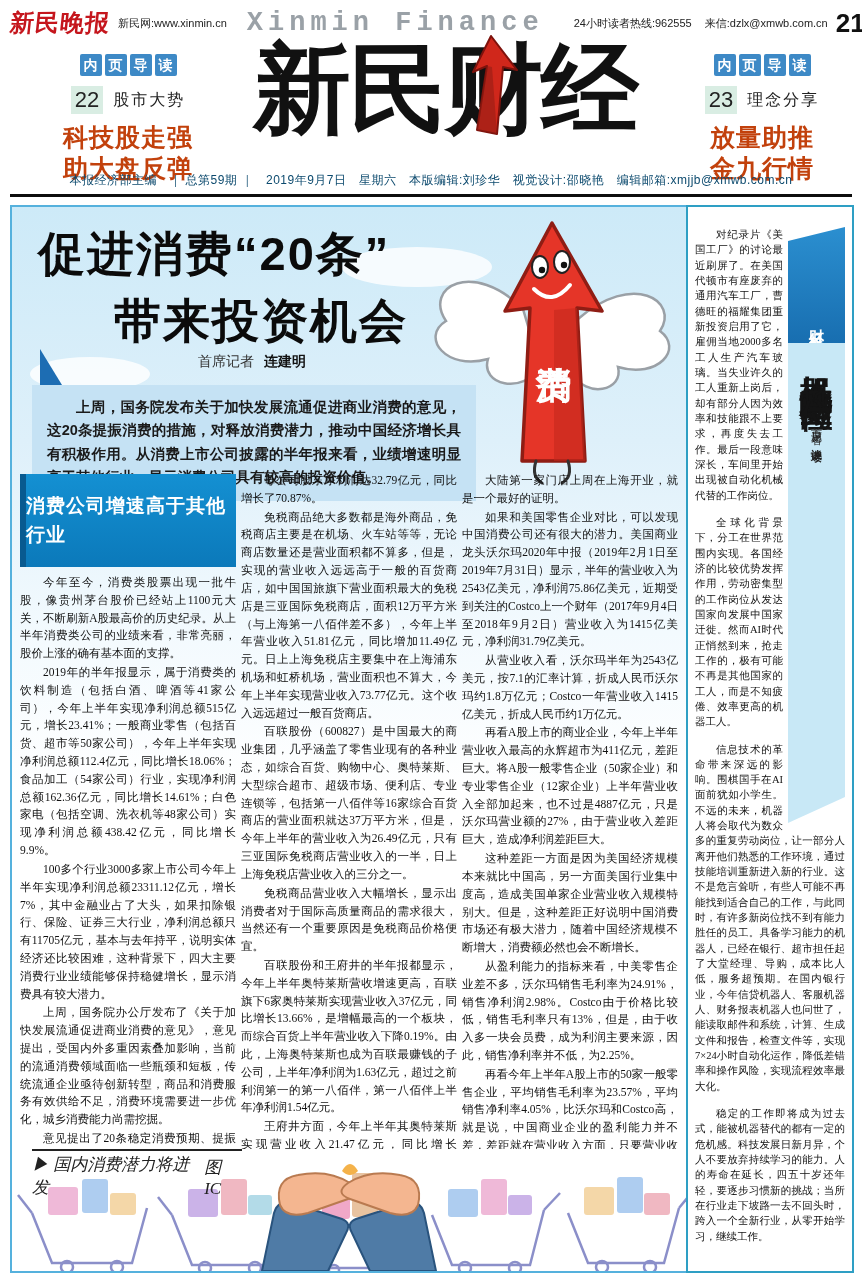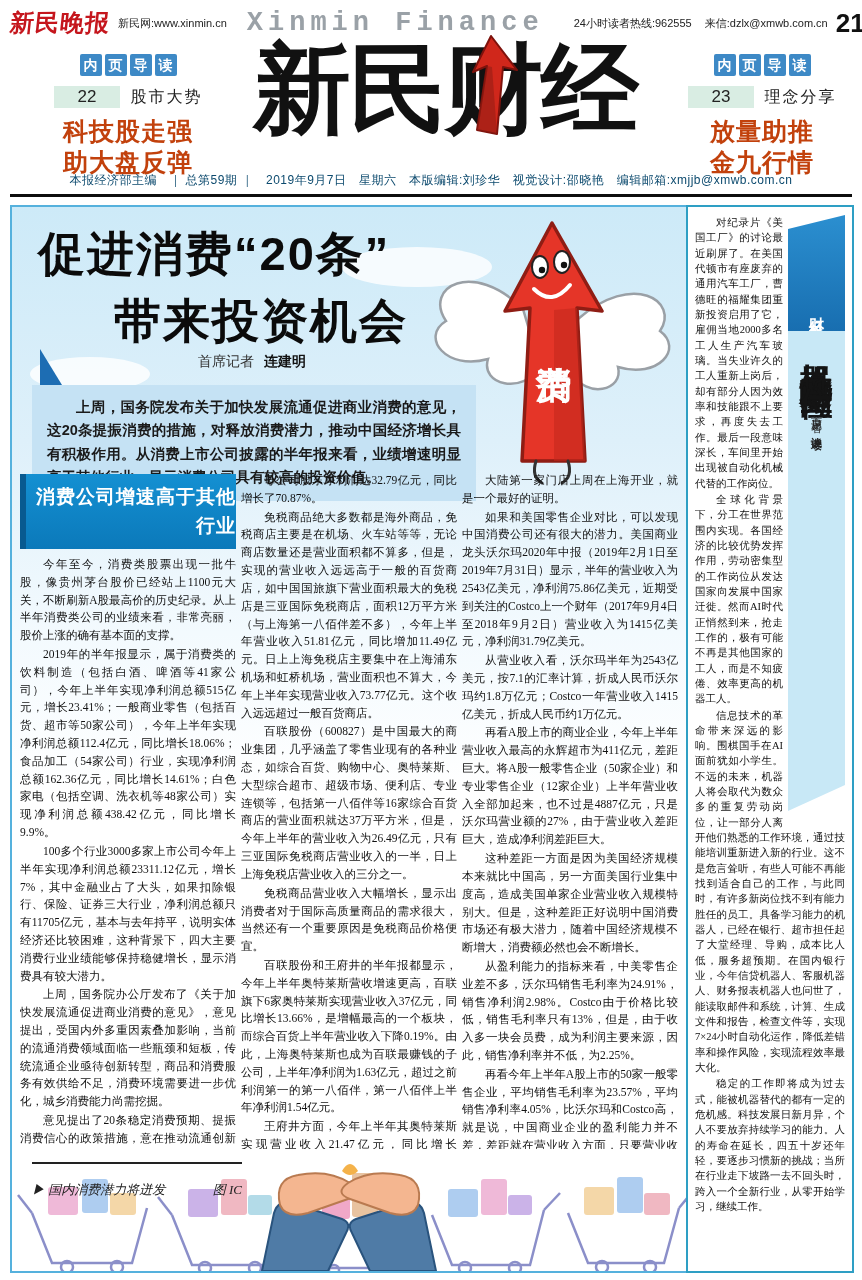--- a/index.html
+++ b/index.html
@@ -22,21 +22,21 @@
 
   
   .masthead { position:absolute; top:46px; left:10px; right:10px; height:126px; }
   .nav { position:absolute; top:8px; width:180px; text-align:center; }
   .nav-left { left:28px; } .nav-right { right:0px; }
   .tag-tiles { display:flex; justify-content:center; gap:3px; margin-bottom:10px; }
   .tag-tiles span { display:block; width:22px; height:22px; line-height:22px; background:#3d89c6;
                     color:#fff; font-size:14px; font-weight:700; border-radius:2px;
                     font-family:"Liberation Sans",sans-serif; }
   .nav-row { display:flex; justify-content:center; align-items:center; gap:10px; margin-bottom:8px; }
-  .nav-page { background:#d9ede3; color:#222; font-size:17px; padding:1px 24px;
+  .nav-page { background:#d9ede3; color:#222; font-size:22px; padding:1px 4px;
               font-family:"Liberation Sans",sans-serif; }
   .nav-section { font-size:16px; color:#222; letter-spacing:2px; font-family:"Liberation Sans",sans-serif; }
   .nav-headline { font-size:25px; font-weight:700; color:#c2410c; line-height:1.25;
                   font-family:"Liberation Sans",sans-serif; letter-spacing:1px; }
   .brand-wrap { position:absolute; left:215px; right:215px; top:-8px; text-align:right; }
   .brand-title { font-size:98px; font-weight:900; color:#111; letter-spacing:-2px; line-height:1.05;
                  font-family:"Liberation Sans",sans-serif; }
   .brand-arrow { position:absolute; left:54%; top:-4px; }
   .dateline { position:absolute; top:126px; left:0; right:0; text-align:center; font-size:12px; color:#0c4a6e;
               font-family:"Liberation Sans",sans-serif; letter-spacing:.5px; }
@@ -60,31 +60,31 @@
            padding:11px 15px; font-size:14.5px; font-weight:600; color:#1a1a1a; line-height:1.62;
            font-family:"Liberation Sans",sans-serif; text-align:justify; text-indent:2em; }
   .arrow-art { position:absolute; right:8px; top:2px; }
 
   .cols { position:absolute; top:265px; left:8px; right:8px; bottom:122px;
           display:flex; gap:5px; overflow:hidden; }
   .col { width:216px; font-size:11.5px; line-height:1.55; color:#111; text-align:justify; }
   .col .p { text-indent:2em; margin-bottom:1px; }
   .col .sec { background:linear-gradient(180deg,#1490d2,#0b79ba); border-left:6px solid #085a90;
               color:#fff; font-family:"Liberation Sans",sans-serif; font-weight:700; font-size:19px;
-              text-align:right; text-indent:0; padding:8px 0; margin:2px 0 7px 0; letter-spacing:1px; }
+              text-align:left; text-indent:0; padding:17px 0; margin:2px 0 7px 0; letter-spacing:1px; }
   .bottom-art { position:absolute; left:0; right:0; bottom:0; }
   .caption { position:absolute; left:20px; bottom:72px; width:210px; border-top:2px solid #222;
-             padding-top:17px; display:flex; justify-content:space-between; font-size:13px;
-             color:#222; font-style:italic; }
+             padding-top:2px; display:flex; justify-content:space-between; font-size:17px;
+             color:#222; font-style:italic;align-items:flex-end; }
 
   
   .sidebar { position:absolute; top:205px; right:8px; width:168px; height:1068px;
              border:2px solid #2e9fc4; background:#fff; padding:8px 7px; overflow:hidden; }
   .side-body { font-size:10.5px; line-height:1.46; color:#111; text-align:justify; }
-  .side-body .p { text-indent:2em; margin-bottom:1px; }
+  .side-body .p { text-indent:2em; margin-bottom:1px;margin-top:12px; }
   .rail { float:right; width:57px; height:596px; margin-left:5px; margin-bottom:4px; position:relative; }
   .flag { width:100%; height:116px; background:linear-gradient(180deg,#2b8fd0,#186eb0);
           clip-path:polygon(0 14px,100% 0,100% 100%,0 100%);
           display:flex; align-items:flex-end; justify-content:center; padding-bottom:6px; }
   .flag span { writing-mode:vertical-rl; color:#fff; font-weight:700; font-size:15px;
                letter-spacing:4px; font-family:"Liberation Sans",sans-serif; }
   .strip { width:100%; height:480px; background:#c8e8f6;
            clip-path:polygon(0 0,100% 0,100% calc(100% - 26px),0 100%);
            display:flex; flex-direction:column; align-items:center; }
   .v-headline { writing-mode:vertical-rl; font-size:33px; font-weight:900; color:#141414;

